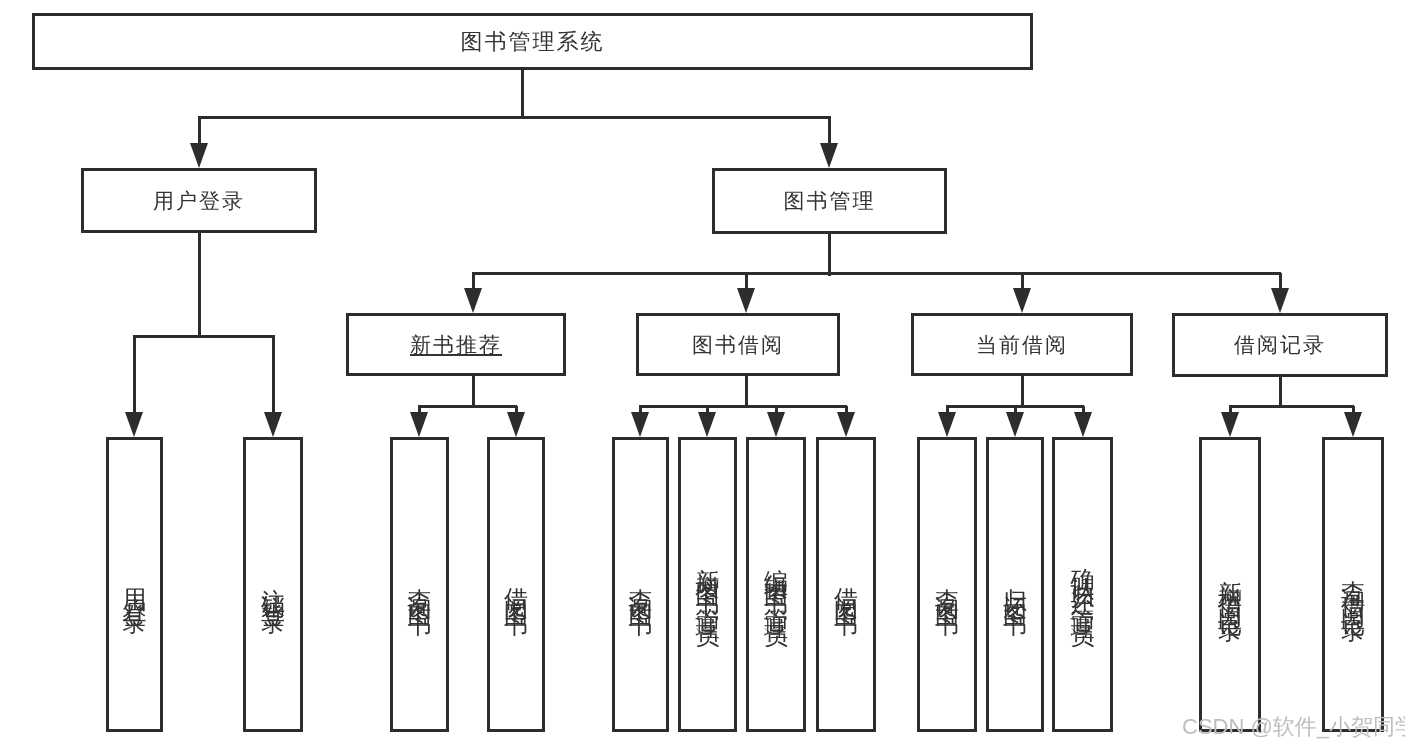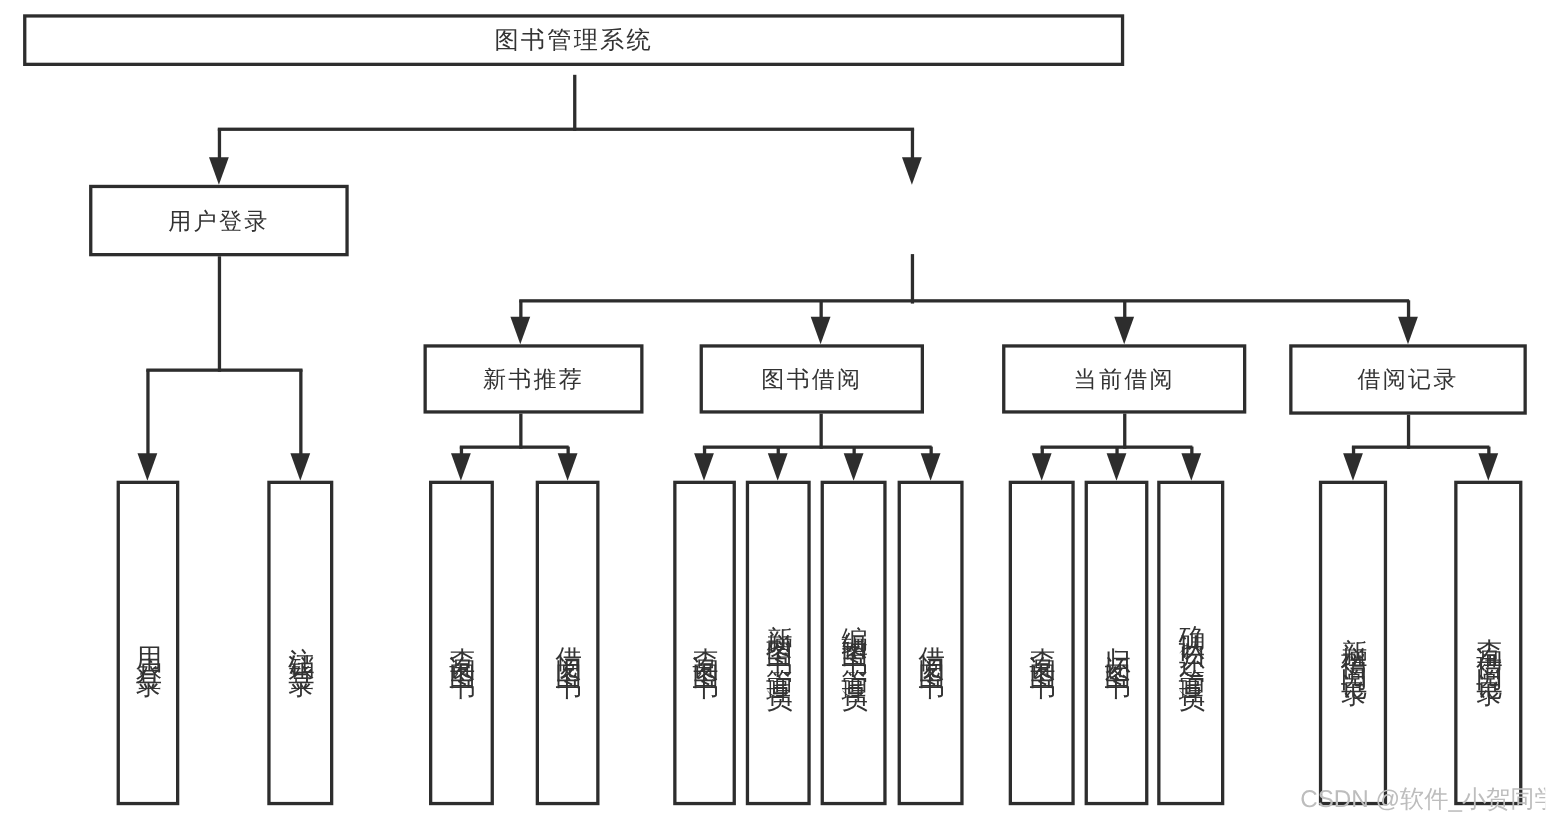--- a/index.html
+++ b/index.html
@@ -112,29 +112,32 @@
   <div class="arrow" style="left:631px;top:412px;"></div>
   <div class="arrow" style="left:698px;top:412px;"></div>
   <div class="arrow" style="left:767px;top:412px;"></div>
   <div class="arrow" style="left:837px;top:412px;"></div>
   <div class="arrow" style="left:938px;top:412px;"></div>
   <div class="arrow" style="left:1006px;top:412px;"></div>
   <div class="arrow" style="left:1074px;top:412px;"></div>
   <div class="arrow" style="left:1221px;top:412px;"></div>
   <div class="arrow" style="left:1344px;top:412px;"></div>
 
-  <div class="node h-node root-node" style="left:21px;top:13px;width:1001px;height:47px;font-family:Liberation Mono, monospace;">
+  <div class="node h-node root-node" style="left:32px;top:13px;width:1001px;height:57px;font-family:Liberation Mono, monospace;">
     <span>图书管理系统</span>
   </div>
 
   <div class="node h-node" style="left:81px;top:168px;width:236px;height:65px;">
     <span>用户登录</span>
   </div>
+  <div class="node h-node" style="left:712px;top:168px;width:235px;height:66px;">
+    <span>图书管理</span>
+  </div>
 
-  <div class="node h-node" style="left:385px;top:313px;width:200px;height:63px;">
+  <div class="node h-node" style="left:346px;top:313px;width:220px;height:63px;text-decoration:underline;">
     <span>新书推荐</span>
   </div>
   <div class="node h-node" style="left:636px;top:313px;width:204px;height:63px;">
     <span>图书借阅</span>
   </div>
   <div class="node h-node" style="left:911px;top:313px;width:222px;height:63px;">
     <span>当前借阅</span>
   </div>
   <div class="node h-node" style="left:1172px;top:313px;width:216px;height:64px;">
     <span>借阅记录</span>

